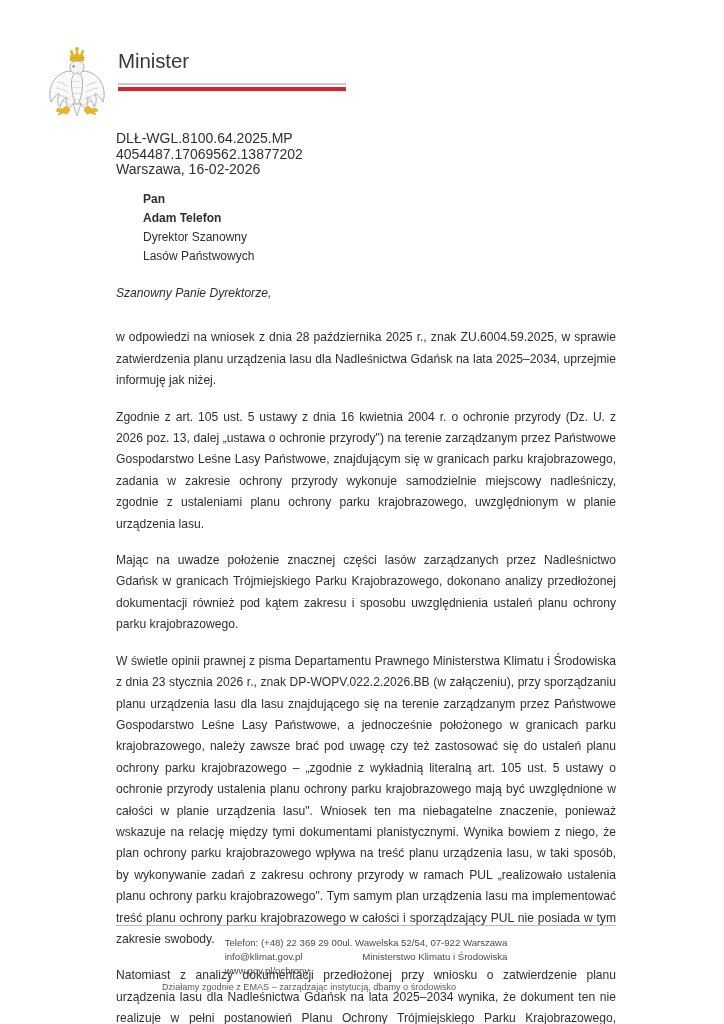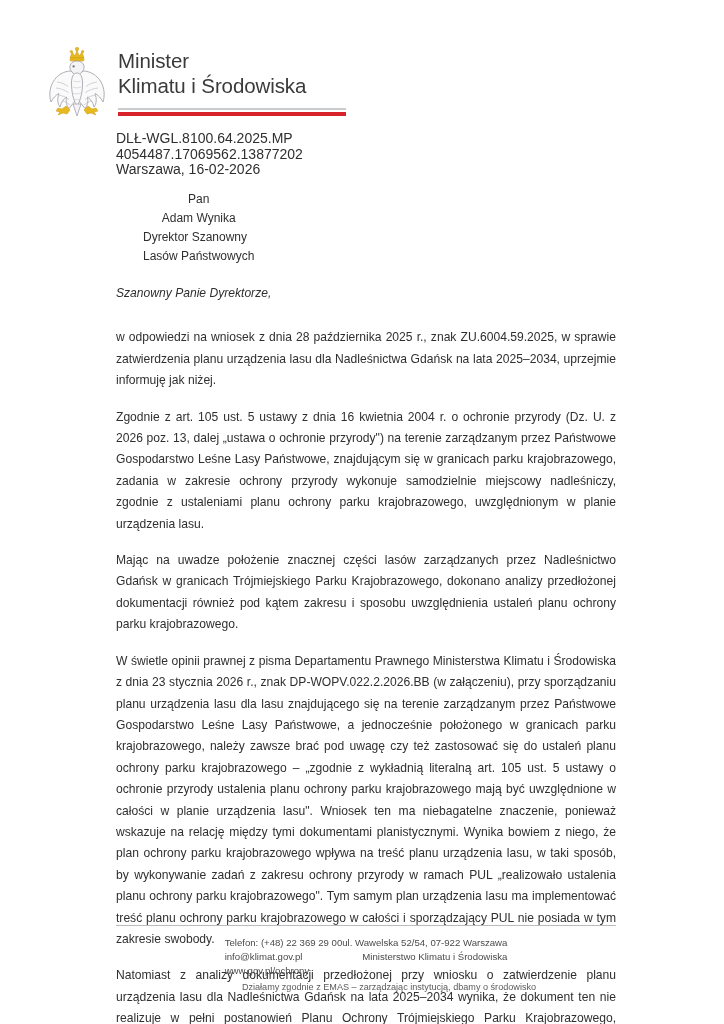--- a/index.html
+++ b/index.html
@@ -76,21 +76,21 @@
 
   
   .addressee {
     position: absolute;
     left: 143px;
     top: 190px;
     font-size: 12px;
     line-height: 19px;
     color: #2f2f31;
   }
-  .addressee .bold { font-weight: normal; text-align: center; }
+  .addressee .bold { font-weight: bold; }
 
   
   .body-text {
     position: absolute;
     left: 116px;
     top: 283px;
     width: 500px;
     font-size: 12.1px;
     line-height: 21.4px;
     color: #2f2f31;
@@ -130,21 +130,20 @@
     display: flex;
     justify-content: center;
     align-items: flex-start;
   }
   .footer-left div { white-space: nowrap; }
   .footer-right {
     text-align: right;
   }
   .footer-right div { white-space: nowrap; }
   .emas {
-    text-align: center;
     margin-top: 2px;
     font-size: 9.1px;
     color: #5a5a5c;
     padding-left: 46px;
   }
 </style>
 </head>
 <body>
 
 <div class="page">
@@ -191,37 +190,36 @@
         <path d="M29 60 L33 72 L37 60 Z" fill="#f4f4f6" stroke="#a6a6ad" stroke-width="0.8"></path>
 
         <g fill="#e8b91f" stroke="#c99a12" stroke-width="0.5">
           <path d="M22 62 L18 65 L14 64 L12 67 L16 68 L14 71 L19 69 L23 70 L26 66 Z"></path>
           <path d="M44 62 L48 65 L52 64 L54 67 L50 68 L52 71 L47 69 L43 70 L40 66 Z"></path>
         </g>
       </svg>
     </div>
     <div class="lh-text">
       <div class="ministry-title">Minister</div>
-      <div class="ministry-title">Klimatu i Środowiska</div>
       <div class="rule-wrap">
         <div class="rule-gray"></div>
         <div class="rule-red"></div>
       </div>
     </div>
   </div>
 
   <div class="refblock">
     <div>DLŁ-WGL.8100.64.2025.MP</div>
     <div>4054487.17069562.13877202</div>
     <div>Warszawa, 16-02-2026</div>
   </div>
 
   <div class="addressee">
     <div class="bold">Pan</div>
-    <div class="bold">Adam Wynika</div>
+    <div class="bold">Adam Telefon</div>
     <div>Dyrektor Szanowny</div>
     <div>Lasów Państwowych</div>
   </div>
 
   <div class="body-text">
     <p class="salutation">Szanowny Panie Dyrektorze,</p>
     <p class="para">w odpowiedzi na wniosek z dnia 28 października 2025 r., znak ZU.6004.59.2025, w sprawie zatwierdzenia planu urządzenia lasu dla Nadleśnictwa Gdańsk na lata 2025–2034, uprzejmie informuję jak niżej.</p>
     <p class="para">Zgodnie z art. 105 ust. 5 ustawy z dnia 16 kwietnia 2004 r. o ochronie przyrody (Dz. U. z 2026 poz. 13, dalej „ustawa o ochronie przyrody") na terenie zarządzanym przez Państwowe Gospodarstwo Leśne Lasy Państwowe, znajdującym się w granicach parku krajobrazowego, zadania w zakresie ochrony przyrody wykonuje samodzielnie miejscowy nadleśniczy, zgodnie z ustaleniami planu ochrony parku krajobrazowego, uwzględnionym w planie urządzenia lasu.</p>
     <p class="para">Mając na uwadze położenie znacznej części lasów zarządzanych przez Nadleśnictwo Gdańsk w granicach Trójmiejskiego Parku Krajobrazowego, dokonano analizy przedłożonej dokumentacji również pod kątem zakresu i sposobu uwzględnienia ustaleń planu ochrony parku krajobrazowego.</p>
     <p class="para">W świetle opinii prawnej z pisma Departamentu Prawnego Ministerstwa Klimatu i Środowiska z dnia 23 stycznia 2026 r., znak DP-WOPV.022.2.2026.BB (w załączeniu), przy sporządzaniu planu urządzenia lasu dla lasu znajdującego się na terenie zarządzanym przez Państwowe Gospodarstwo Leśne Lasy Państwowe, a jednocześnie położonego w granicach parku krajobrazowego, należy zawsze brać pod uwagę czy też zastosować się do ustaleń planu ochrony parku krajobrazowego – „zgodnie z wykładnią literalną art. 105 ust. 5 ustawy o ochronie przyrody ustalenia planu ochrony parku krajobrazowego mają być uwzględnione w całości w planie urządzenia lasu". Wniosek ten ma niebagatelne znaczenie, ponieważ wskazuje na relację między tymi dokumentami planistycznymi. Wynika bowiem z niego, że plan ochrony parku krajobrazowego wpływa na treść planu urządzenia lasu, w taki sposób, by wykonywanie zadań z zakresu ochrony przyrody w ramach PUL „realizowało ustalenia planu ochrony parku krajobrazowego". Tym samym plan urządzenia lasu ma implementować treść planu ochrony parku krajobrazowego w całości i sporządzający PUL nie posiada w tym zakresie swobody.</p>

